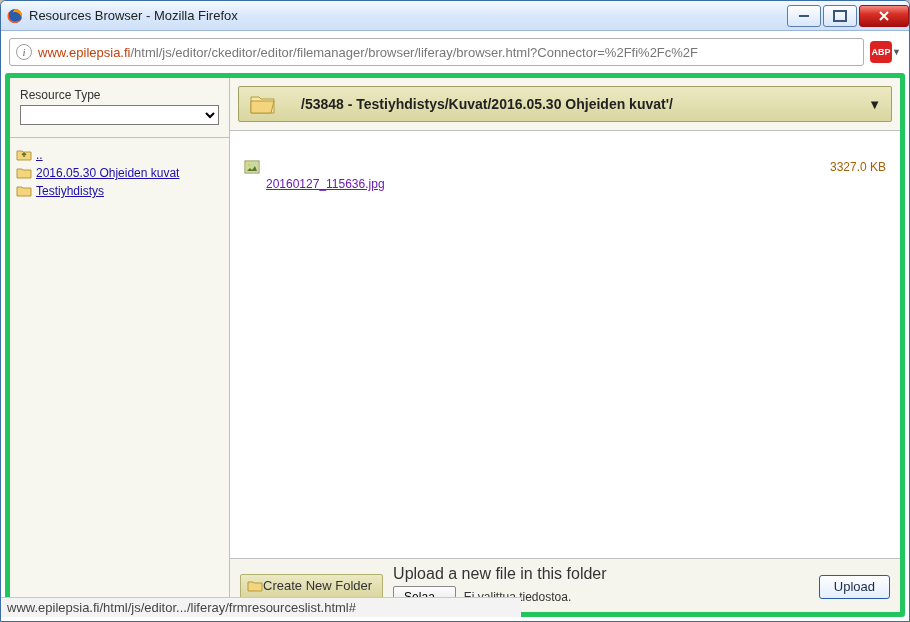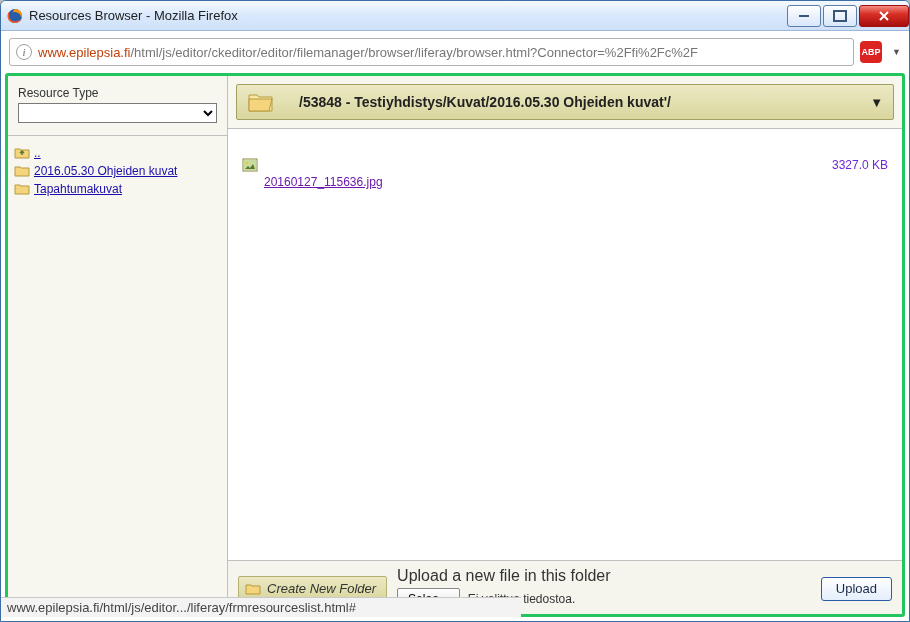--- a/index.html
+++ b/index.html
@@ -14,46 +14,46 @@
   .win-btn.min::before{content:"";display:block;width:10px;height:2px;background:#3a557a;}
   .win-btn.max::before{content:"";display:block;width:10px;height:8px;border:2px solid #3a557a;}
   .win-btn.close{width:50px;background:linear-gradient(#f28b82,#d93025 40%,#a50e0e);border-color:#a50e0e;color:#fff;}
   .win-btn.close svg{width:12px;height:12px;stroke:#fff;stroke-width:2;}
   .url-row{height:42px;display:flex;align-items:center;padding:6px 8px;gap:6px;}
   .url-bar{flex:1;height:28px;border:1px solid #b0b0b0;border-radius:3px;background:#fff;display:flex;align-items:center;padding:0 6px;gap:6px;color:#777;}
   .url-bar .url-text{flex:1;white-space:nowrap;overflow:hidden;text-overflow:ellipsis;}
   .url-bar .host{color:#c2410c;}
   .url-bar .info-icon{width:16px;height:16px;border:1px solid #9e9e9e;border-radius:50%;display:flex;align-items:center;justify-content:center;font-size:11px;color:#6b6b6b;font-style:italic;font-family:Georgia,serif;}
   .abp-badge{width:22px;height:22px;border-radius:4px;background:#d22;color:#fff;font-size:9px;font-weight:bold;display:flex;align-items:center;justify-content:center;}
-  .abp-wrap{display:flex;align-items:center;gap:10px;}
+  .abp-wrap{display:flex;align-items:center;gap:0;}
   .abp-chev{font-size:9px;color:#555;}
-  .outer-frame{flex:1;border:3px solid #22c55e;margin:0 4px 4px 4px;border-radius:3px;background:#fdfdfd;display:flex;flex-direction:column;overflow:hidden;}
+  .outer-frame{flex:1;border:5px solid #22c55e;margin:0 4px 4px 4px;border-radius:3px;background:#fdfdfd;display:flex;flex-direction:column;overflow:hidden;}
   .content{flex:1;display:flex;overflow:hidden;}
   .sidebar{width:220px;border-right:1px solid #c0c0c0;background:#f7f7f0;display:flex;flex-direction:column;}
   .sidebar .sec-top{padding:10px 10px 8px 10px;border-bottom:1px solid #c0c0c0;}
   .sidebar .label{color:#333;font-size:12px;margin-bottom:3px;display:block;}
   .sidebar select{width:100%;height:20px;border:1px solid #7a7a7a;background:#fff;font-size:12px;padding:8px 2px;}
   .tree{padding:8px 6px;flex:1;overflow:auto;}
   .tree-item{display:flex;align-items:center;gap:4px;padding:1px 0;white-space:nowrap;}
   .tree-item a{color:#1a0dab;text-decoration:underline;font-size:12px;}
   .ico{width:16px;height:16px;display:inline-block;flex:none;}
   .ico-folder svg,.ico-folder-up svg,.ico-folder-open svg,.ico-img svg{width:16px;height:16px;}
   .main{flex:1;display:flex;flex-direction:column;background:#fff;min-width:0;}
   .path-wrap{padding:8px;border-bottom:1px solid #c0c0c0;background:#f7f7f0;}
   .path-bar{height:36px;background:linear-gradient(#ece9c4,#d9d69f);border:1px solid #a0a060;border-radius:2px;display:flex;align-items:center;padding:0 10px;gap:24px;}
   .path-bar .big-folder{width:28px;height:24px;}
   .path-bar .big-folder svg{width:28px;height:24px;}
   .path-bar .path-text{flex:1;font-weight:bold;color:#222;font-size:14px;white-space:nowrap;overflow:hidden;}
   .path-bar .chev{color:#222;font-size:13px;}
   .file-list{flex:1;overflow:auto;padding:12px 14px;}
   .file-row{display:flex;align-items:center;gap:6px;}
   .file-row a{color:#6b1aab;text-decoration:underline;font-size:12px;margin-top:34px;}
-  .file-row .size{margin-left:auto;color:#6d28d9;font-size:12px;}
+  .file-row .size{margin-left:auto;color:#a16207;font-size:12px;}
   .bottom-bar{display:flex;align-items:center;gap:10px;padding:6px 10px 4px 10px;border-top:1px solid #c0c0c0;background:#f5f5ee;min-height:44px;}
-  .create-folder-btn{display:flex;align-items:center;gap:6px;background:linear-gradient(#ece9c4,#d8d59e);border:1px solid #b4b070;border-radius:2px;padding:3px 10px 3px 6px;color:#333;height:26px;font-style:italic;}
+  .create-folder-btn{display:flex;background:linear-gradient(#ece9c4,#d8d59e);border:1px solid #b4b070;border-radius:2px;padding:3px 10px 3px 6px;color:#333;height:26px;}
   .upload-area{flex:1;display:flex;flex-direction:column;gap:3px;}
   .upload-area .lbl{font-size:16px;color:#333;}
   .upload-row{display:flex;align-items:center;gap:8px;}
   .browse-btn{height:22px;padding:0 10px;border:1px solid #888;background:linear-gradient(#fefefe,#e3e3e3);border-radius:2px;font-size:12px;}
   .upload-status{font-size:12px;color:#333;}
   .upload-btn{height:24px;padding:0 14px;border:1px solid #2a5ca8;background:linear-gradient(#fefeff,#e4eefc);border-radius:3px;font-size:13px;color:#1a2a4a;}
   .status-strip{height:20px;border-top:1px solid #c9c9c9;background:#f3f3f3;display:flex;align-items:center;padding:0 6px;font-size:12px;color:#444;position:absolute;bottom:4px;left:0;width:520px;}
   .window-inner{position:relative;flex:1;display:flex;flex-direction:column;}
 </style>
 </head>
@@ -120,21 +120,21 @@
                   </svg>
               </span>
               <a href="#">2016.05.30 Ohjeiden kuvat</a>
             </div>
             <div class="tree-item">
               <span class="ico ico-folder">
                 <svg viewBox="0 0 16 16">
                     <path d="M1 4h5l1 1h8v8H1z" fill="#f4d47c" stroke="#b59a3e"></path>
                   </svg>
               </span>
-              <a href="#">Tapahtumakuvat</a>
+              <a href="#">Testiyhdistys</a>
             </div>
           </div>
         </div>
 
         <div class="main">
           <div class="path-wrap">
             <div class="path-bar">
               <span class="big-folder">
                 <svg viewBox="0 0 28 24">
                     <path d="M2 5h8l2 2h13v14H2z" fill="#f7e7a0" stroke="#b59a3e"></path>

